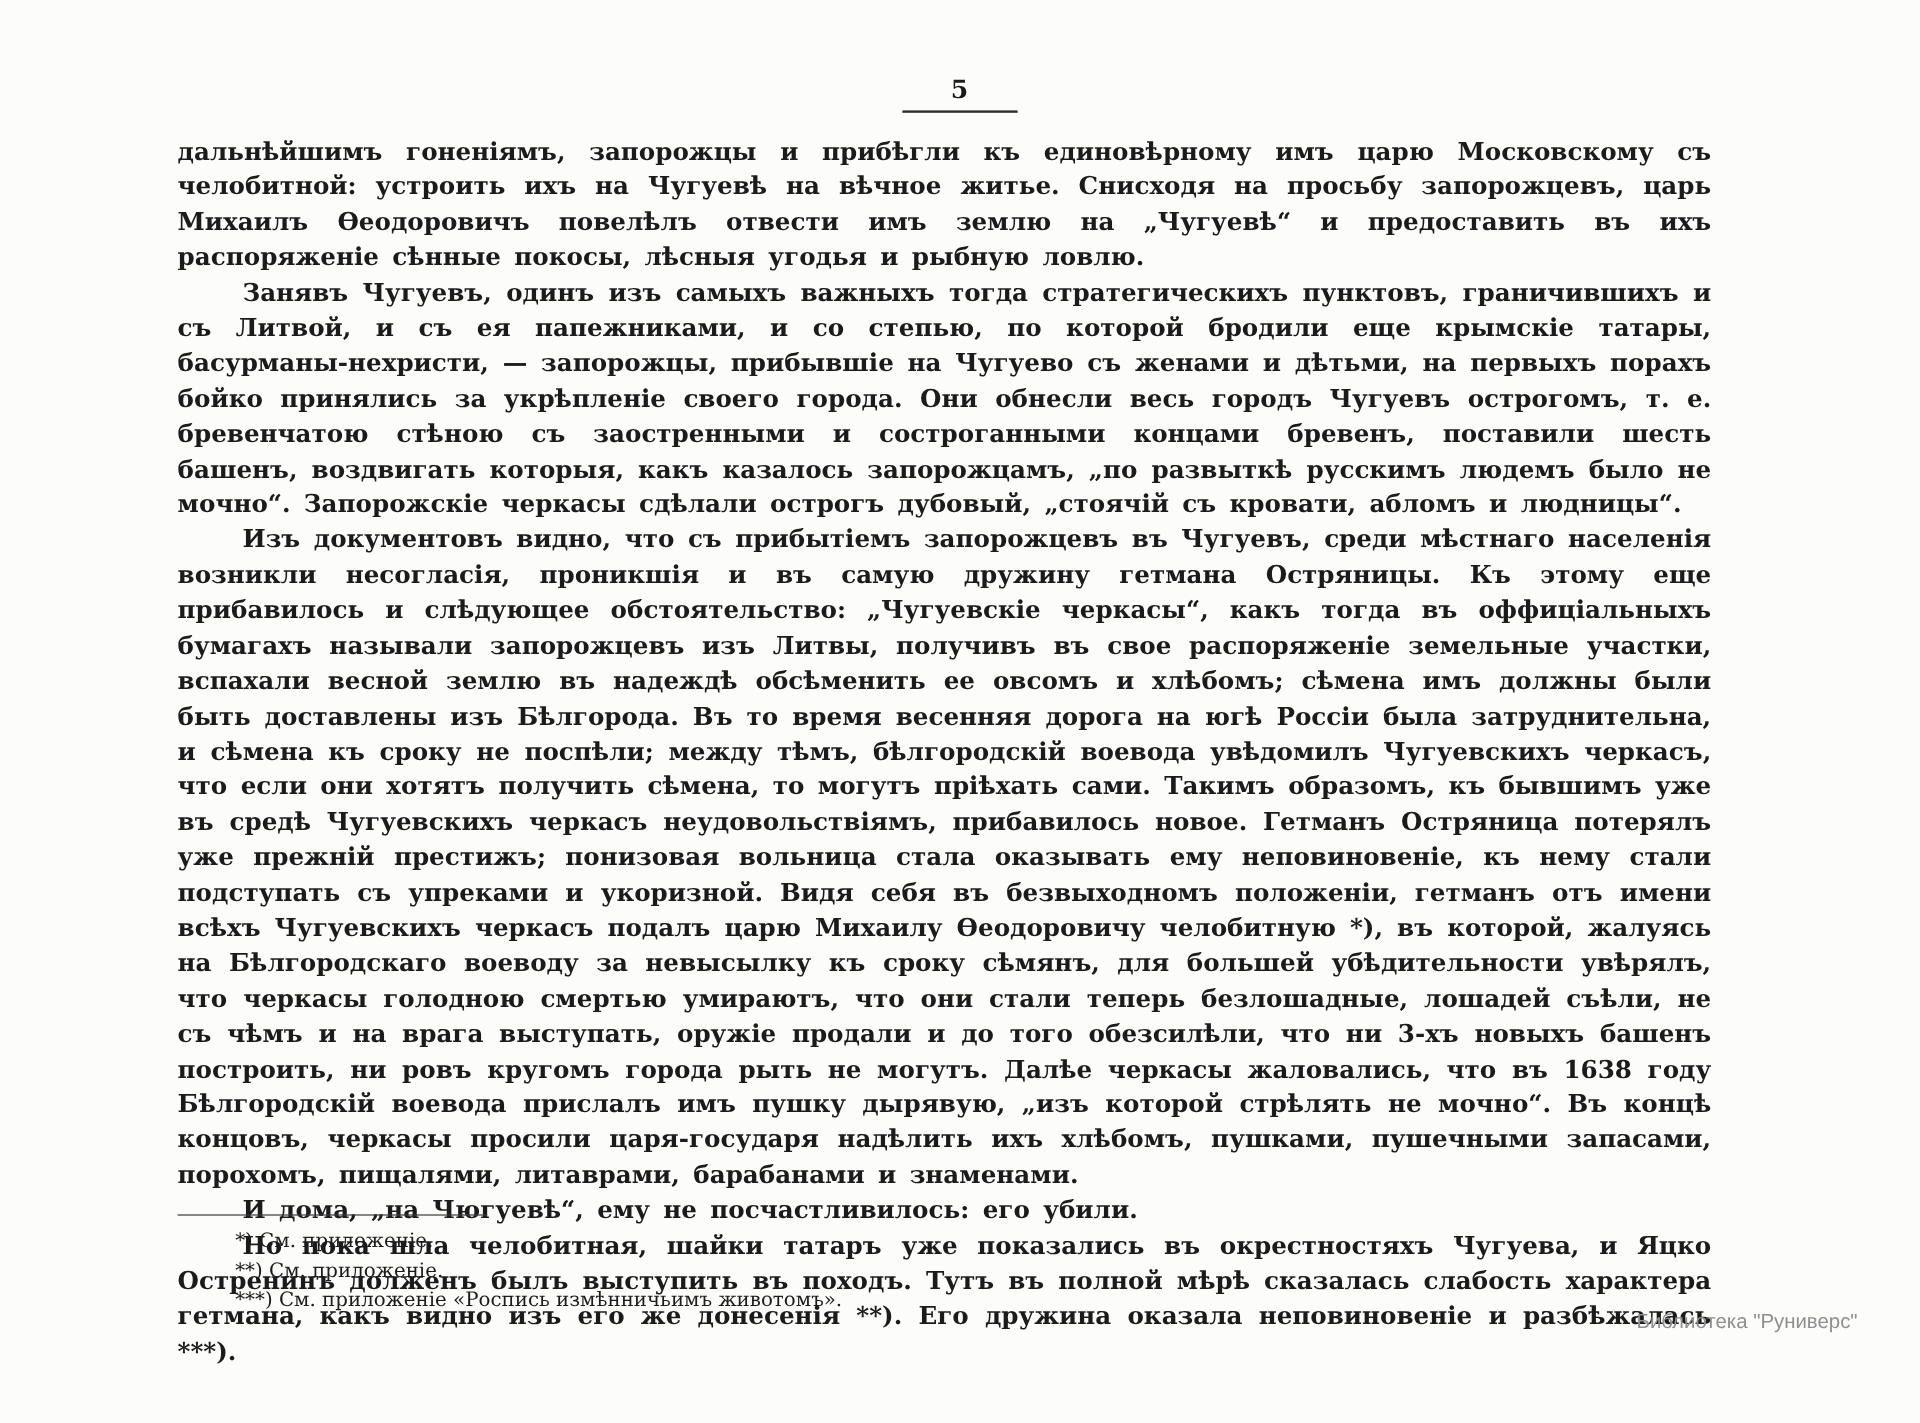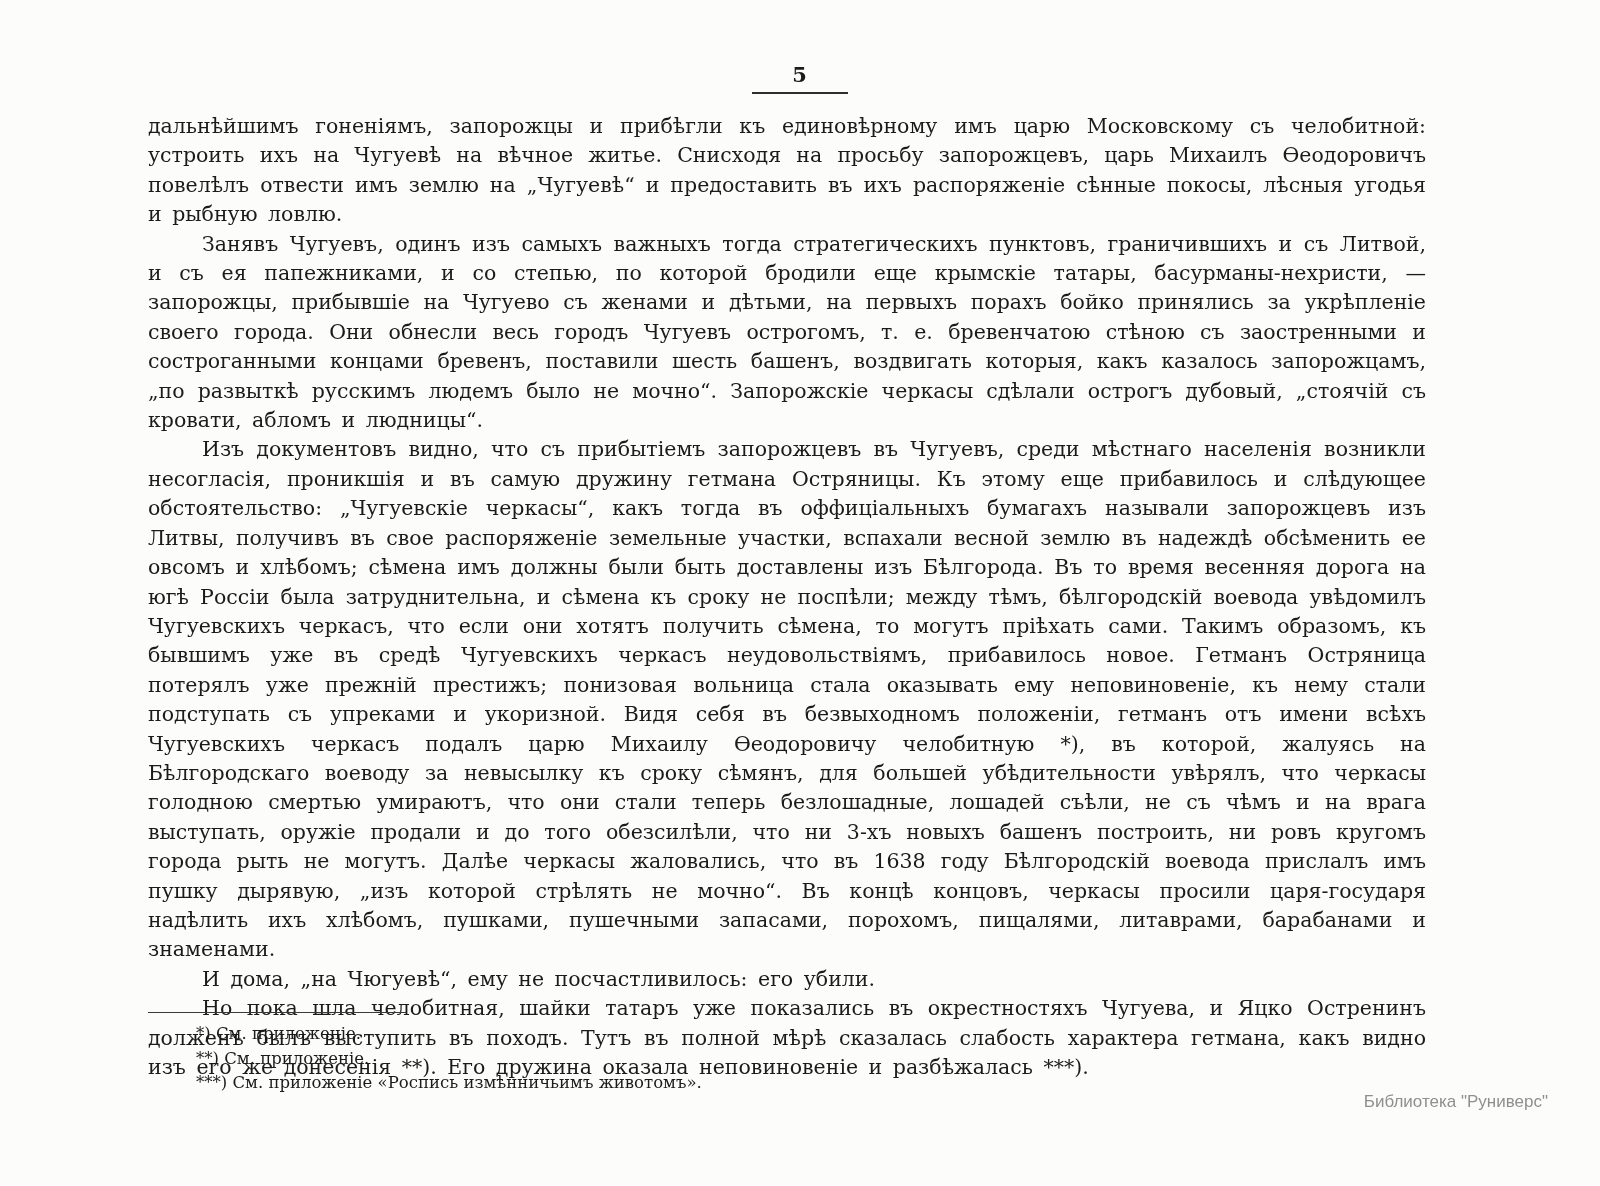--- a/index.html
+++ b/index.html
@@ -38,21 +38,21 @@
     left: 148px;
     width: 1278px;
     font-size: 20.5px;
     line-height: 29.4px;
     text-align: justify;
   }
   .para {
     margin: 0;
     text-indent: 54px;
     word-spacing: 4px;
-    font-weight: 400;
+    font-weight: 700;
   }
   .para.no-indent {
     text-indent: 0;
   }
   .footnotes {
     position: absolute;
     left: 148px;
     top: 1012px;
     font-size: 16.5px;
     line-height: 24.5px;

